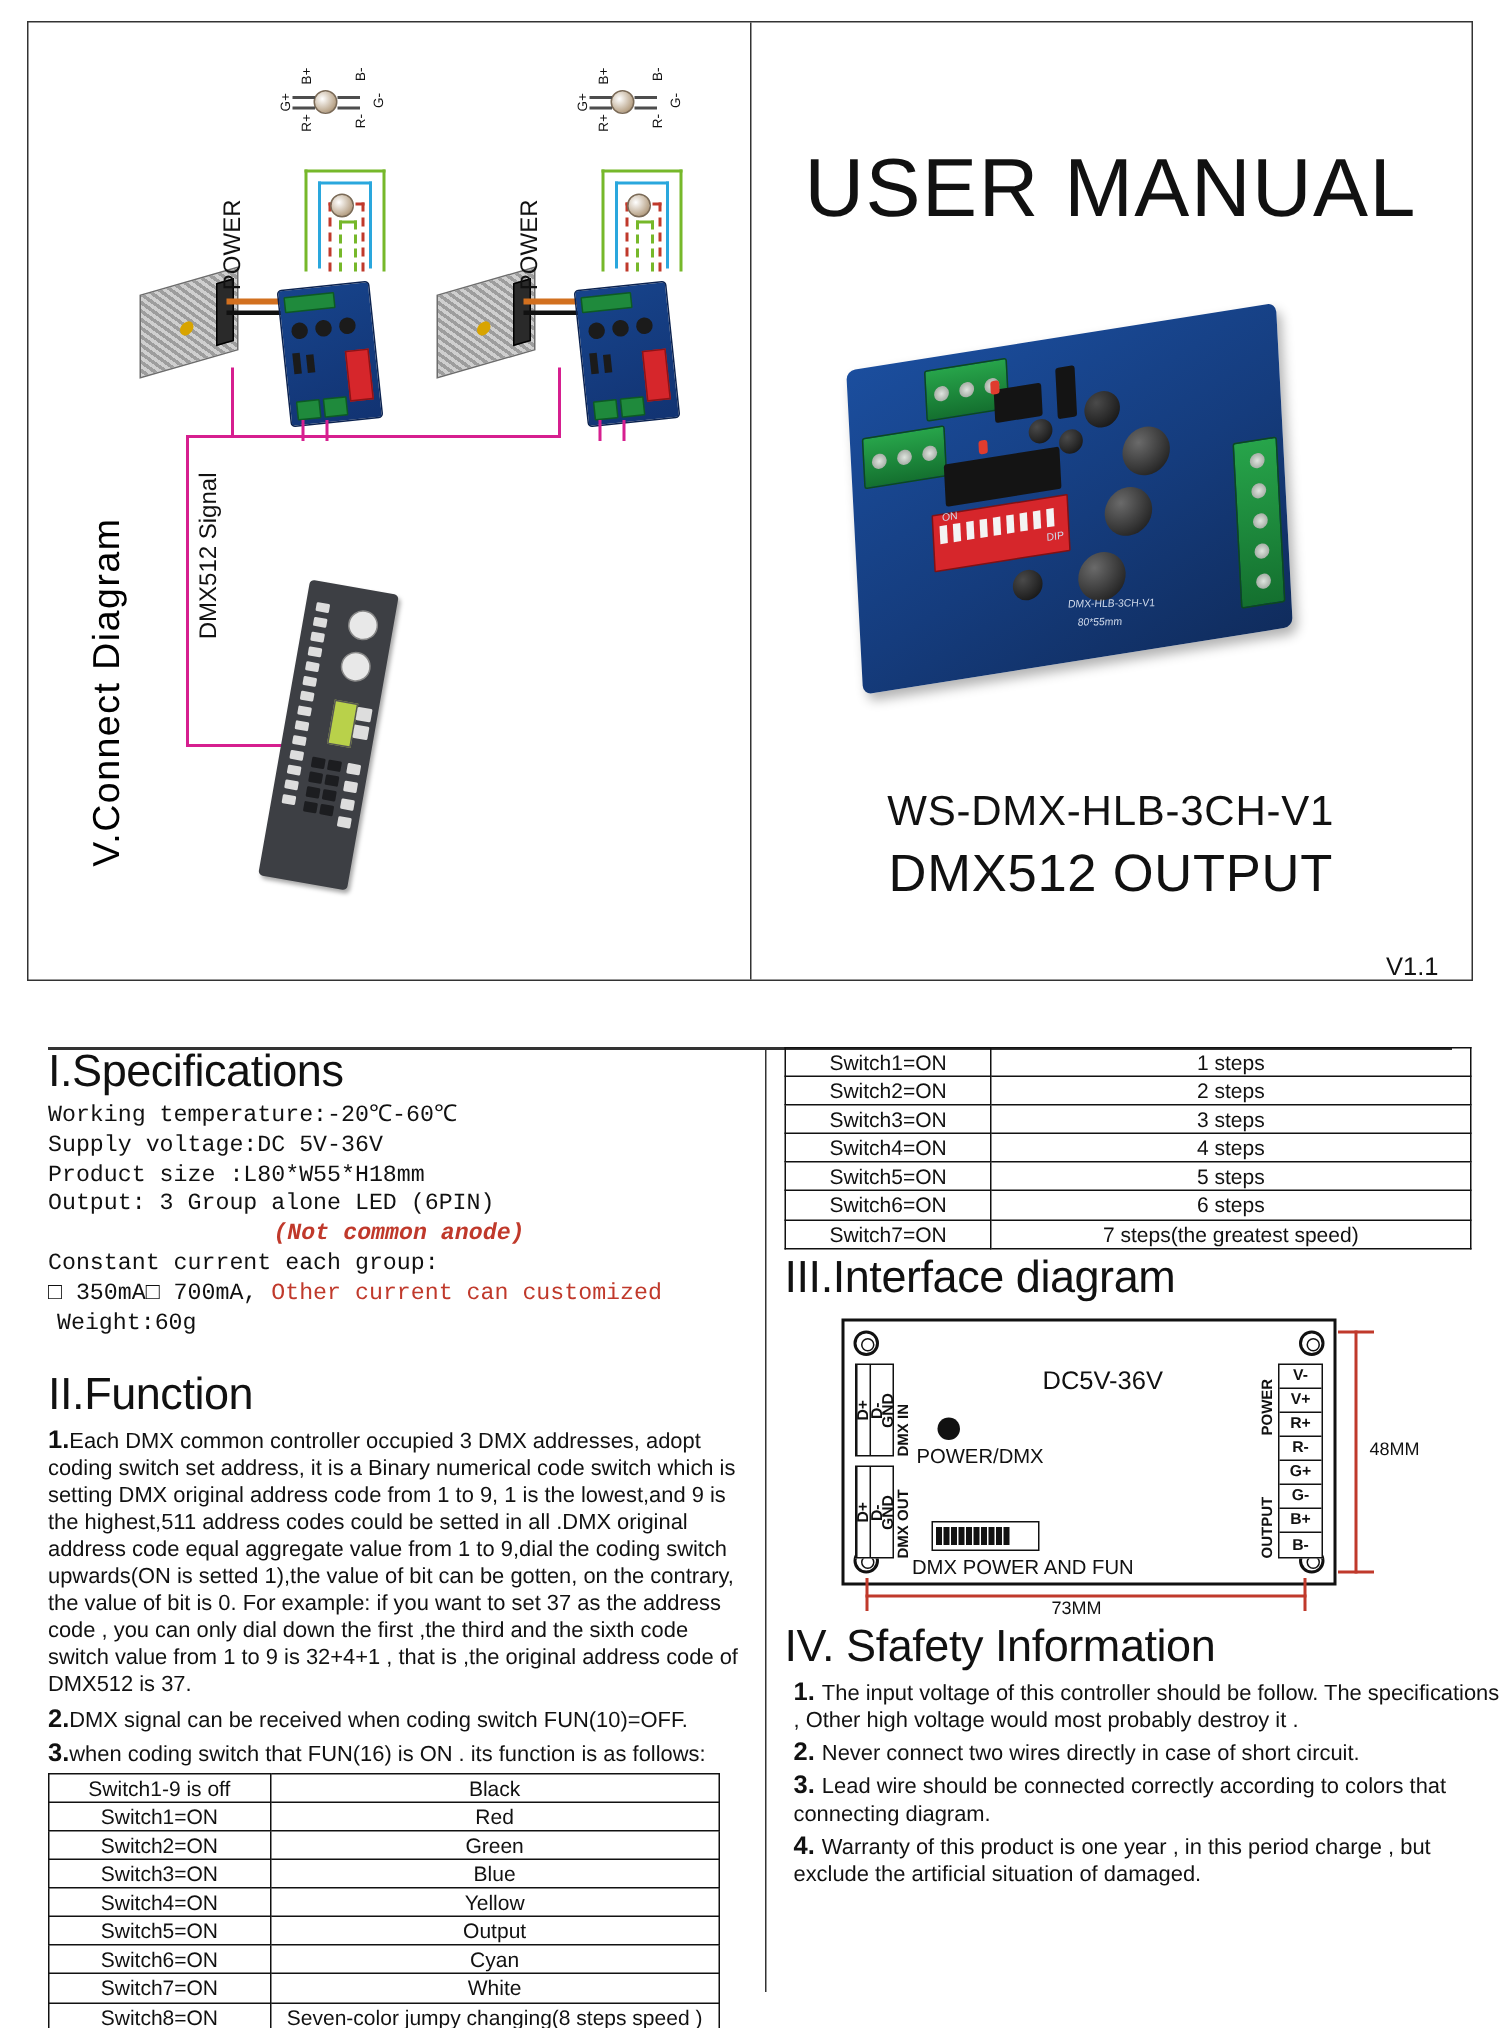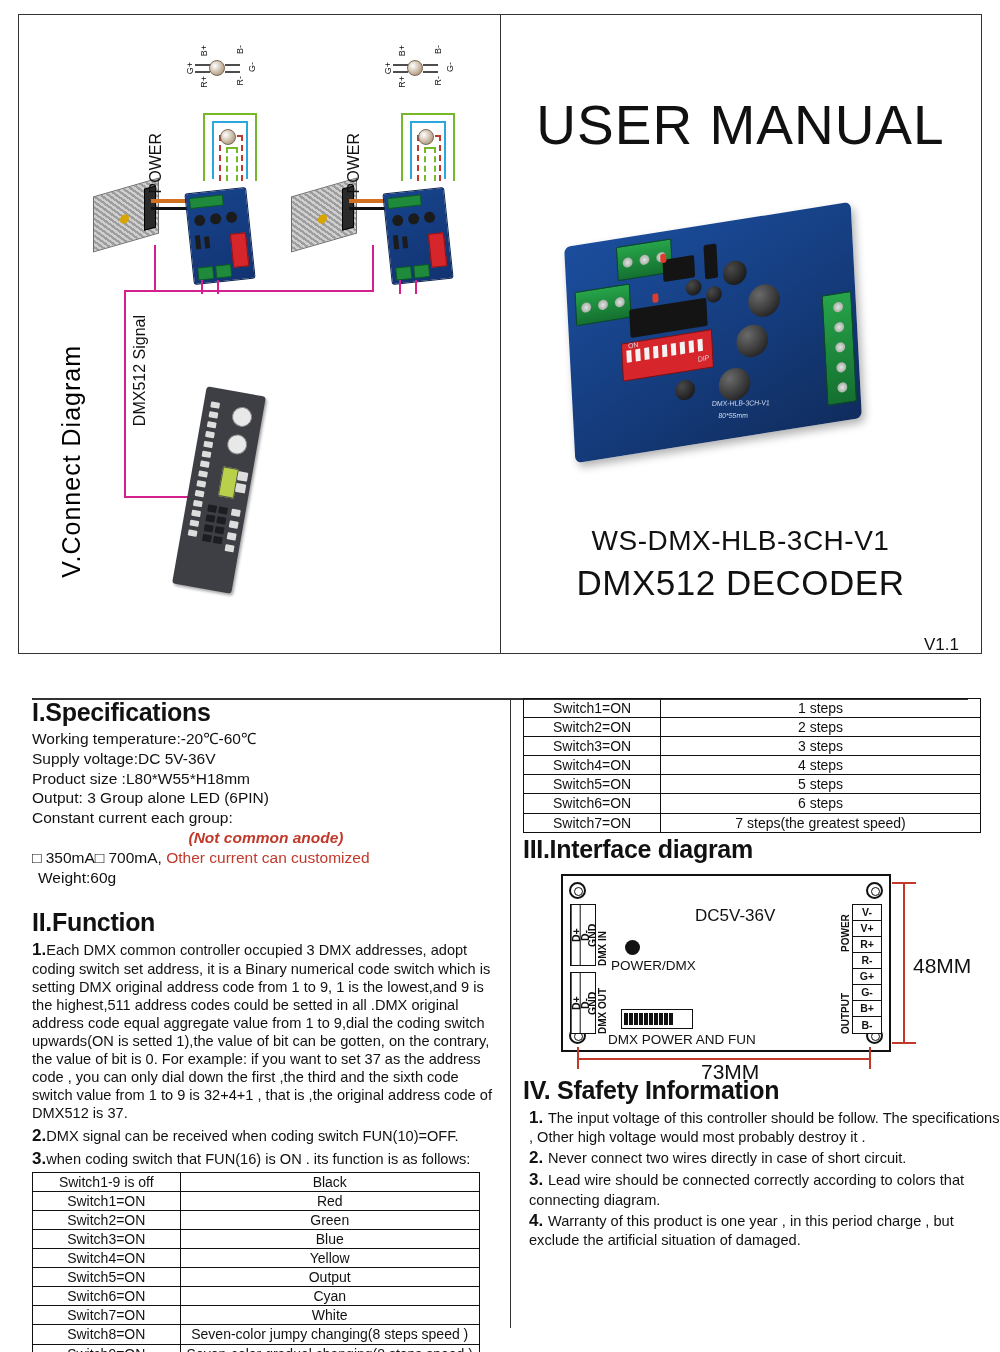--- a/index.html
+++ b/index.html
@@ -155,23 +155,23 @@
   #hero .led { position:absolute; width:6px;height:9px;border-radius:2px;background:#e03c2e;}
   #hero .silk{ position:absolute; color:#cfd9ea; font-size:7px; white-space:nowrap;}
 
   
   #bot-left  { position:absolute; left:14px;  top:8px; width:468px; }
   #bot-right { position:absolute; left:505px; top:8px; width:478px; }
   #bot-rule-top { position:absolute; left:14px; right:14px; top:8px; height:2px; background:#333;}
   #bot-split { position:absolute; left:492px; top:8px; width:1px; height:630px; background:#333;}
 
   h2.sec {
-    margin:0 0 2px 0; font-size:25px; font-weight:bold; letter-spacing:-.3px;
-  }
-  .spec-line { font-size:15.5px; line-height:1.28; white-space:nowrap; }
+    margin:0 0 2px 0; font-size:30px; font-weight:normal; letter-spacing:-.3px;
+  }
+  .spec-line { font-size:15.5px; line-height:1.28; white-space:nowrap;font-family:Liberation Mono, monospace; }
   .red { color:#c0392b; }
   .red-bi { color:#c0392b; font-weight:bold; font-style:italic; }
   .center { text-align:center; }
 
   .para { font-size:14.6px; line-height:1.24; }
   .para .num { font-weight:bold; font-size:17px; }
 
   table.tbl {
     border-collapse:collapse; width:100%;
     font-size:14px;
@@ -215,21 +215,21 @@
   }
   #iface .lbl { position:absolute; font-size:13.5px; white-space:nowrap; }
   #iface .big { position:absolute; font-size:17px; }
   #iface .dot { position:absolute; width:15px;height:15px;border-radius:50%;background:#111;}
   #iface .dipbox{
     position:absolute; border:1.5px solid #111; background:#fff;
     display:flex; align-items:center; gap:1px; padding:2px;
   }
   #iface .dipbox i{ display:block; width:4px; height:12px; background:#111; }
   .arrowline { position:absolute; background:#c0392b; }
-  .dimtxt { position:absolute; font-size:21px; color:#111; }
+  .dimtxt { position:absolute; font-size:12px; color:#111; }
   .tick { position:absolute; background:#c0392b; }
 
   .safe-item { font-size:14.6px; line-height:1.25; margin-bottom:1px;}
   .safe-item .num { font-weight:bold; font-size:17px; }
 </style>
 </head>
 <body>
 
 <div class="page" id="page-top">
   <div class="page-split" style="left:481px"></div>
@@ -418,37 +418,37 @@
 
         <div class="led" style="left:86px; top:60px;"></div>
         <div class="led" style="left:96px; top:22px;"></div>
 
         <div class="silk" style="left:140px; top:178px; transform:rotate(8deg);">DMX-HLB-3CH-V1</div>
         <div class="silk" style="left:146px; top:189px; transform:rotate(8deg);">80*55mm</div>
       </div>
     </div>
 
     <div id="prod-name">WS-DMX-HLB-3CH-V1</div>
-    <div id="prod-type">DMX512 DECODER</div>
+    <div id="prod-type">DMX512 OUTPUT</div>
     <div id="version">V1.1</div>
   </div>
 </div>
 
 <div class="page" id="page-bottom">
   <div id="bot-rule-top"></div>
   <div id="bot-split"></div>
 
   <div id="bot-left">
     <h2 class="sec">I.Specifications</h2>
     <div class="spec-line">Working temperature:-20℃-60℃</div>
     <div class="spec-line">Supply voltage:DC 5V-36V</div>
     <div class="spec-line">Product size :L80*W55*H18mm</div>
     <div class="spec-line">Output: 3 Group alone  LED (6PIN)</div>
+    <div class="spec-line center red-bi">(Not common anode)</div>
     <div class="spec-line">Constant current  each group:</div>
-    <div class="spec-line center red-bi">(Not common anode)</div>
     <div class="spec-line">
       <span>□ 350mA□ 700mA,</span>
       <span class="red">Other current can customized</span>
     </div>
     <div class="spec-line" style="padding-left:6px">Weight:60g</div>
 
     <h2 class="sec" style="margin-top:20px">II.Function</h2>
 
     <div class="para">
       <span class="num">1.</span><span>Each DMX common controller occupied 3 DMX addresses, adopt coding switch set address, it is a Binary numerical code switch which is setting DMX original address code from 1 to 9, 1 is the lowest,and 9 is the highest,511 address codes  could be setted  in all .DMX original address code equal aggregate value from 1 to 9,dial the coding switch upwards(ON is setted 1),the value of bit can be  gotten, on the contrary, the value of bit is 0. For example: if you want to set 37 as the address code , you can only dial down the first ,the third and the  sixth code switch value from 1 to 9 is 32+4+1 , that is ,the original address  code of DMX512 is 37.</span>

